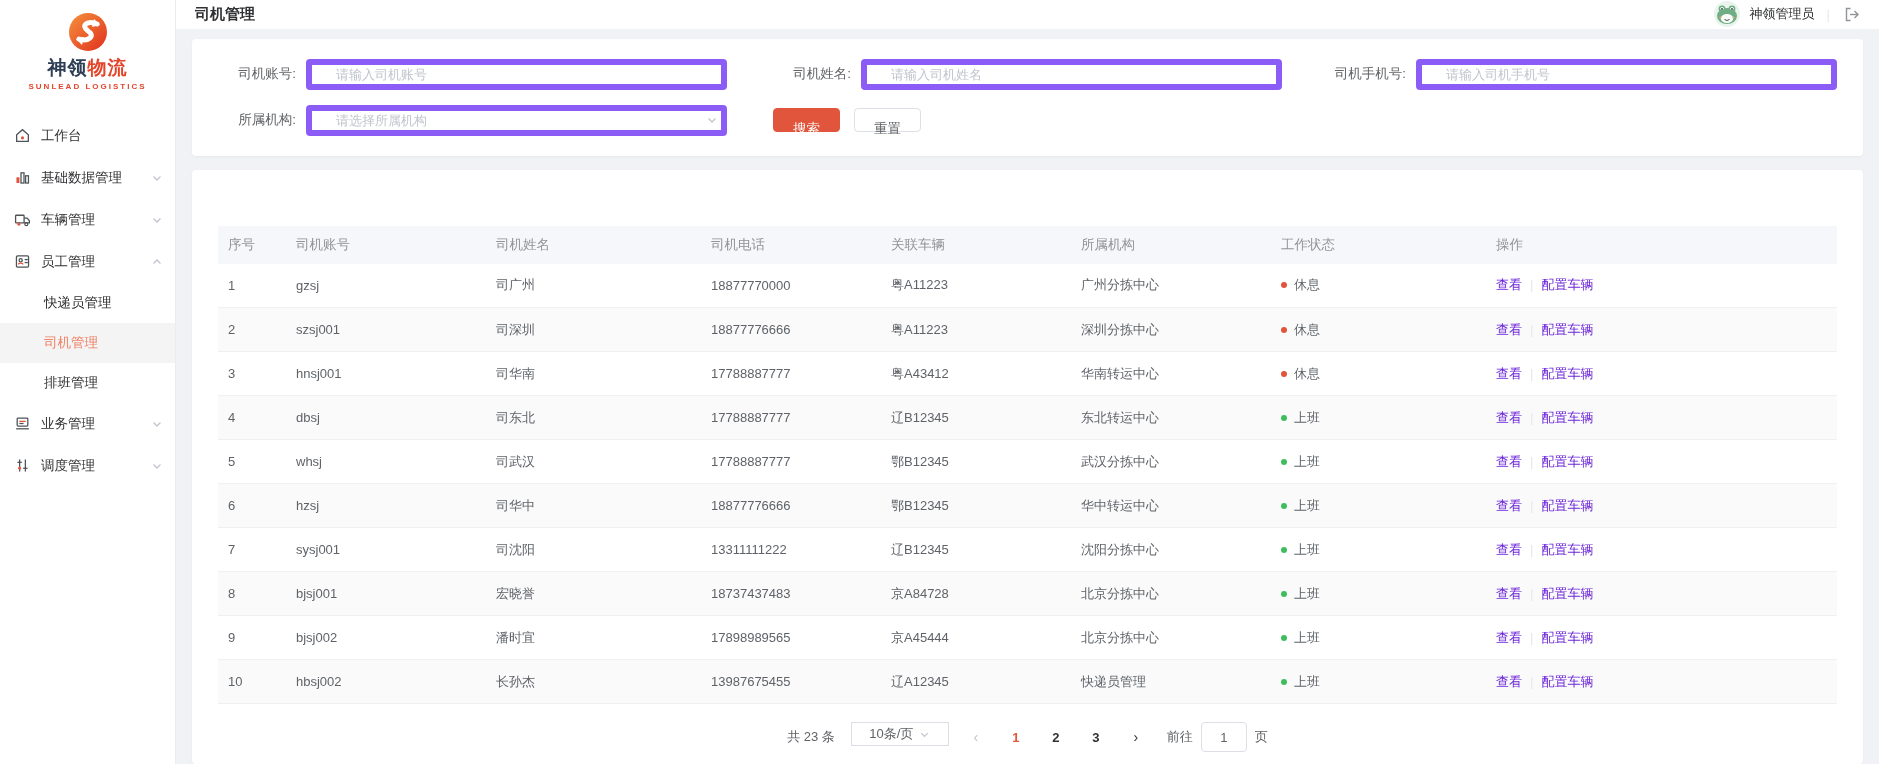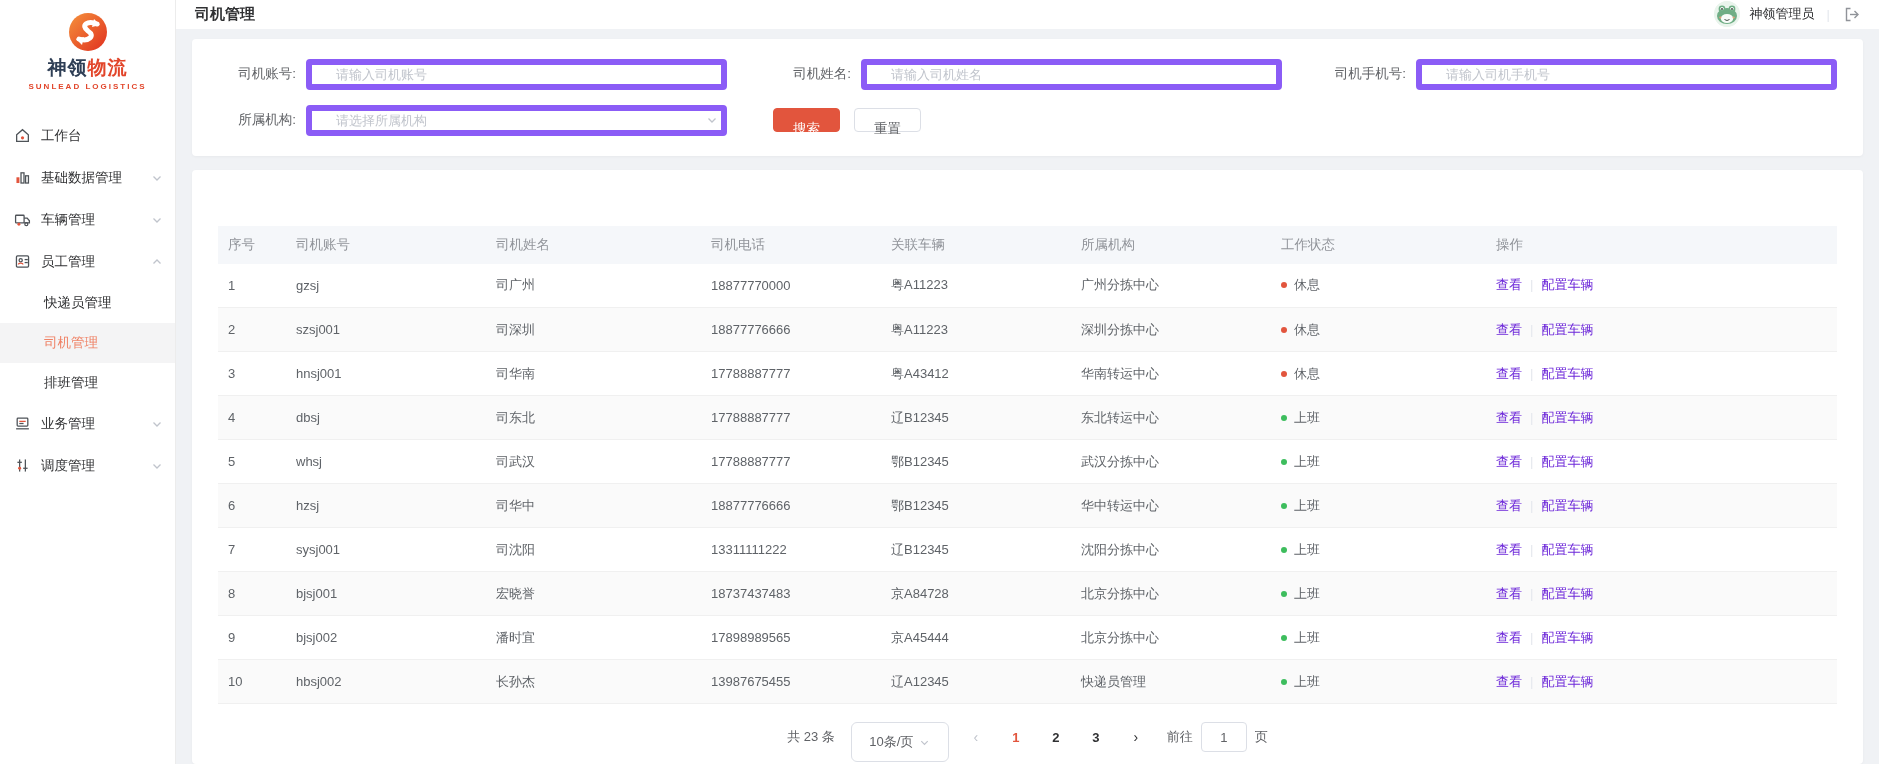--- a/index.html
+++ b/index.html
@@ -64,21 +64,21 @@
   .dot { display:inline-block; width:6px; height:6px; border-radius:50%; margin-right:7px; vertical-align:1px; }
   .dot.rest { background:#e2553d; }
   .dot.work { background:#3dbd5d; }
   .lnk { color:#6d28d9; cursor:pointer; text-decoration:none; }
   .op-sep { color:#e4e7ed; margin:0 8px; }
 
   
   .pagination { margin-top:18px; display:flex; align-items:center; justify-content:center; gap:14px; color:#606266; font-size:13px; }
   .pg-total { margin-right:2px; }
   .pg-size { position:relative; width:98px; height:30px; }
-  .pg-size .box { width:100%; height:40px; border:1px solid #dcdfe6; border-radius:6px; display:flex; align-items:center;
+  .pg-size .box { width:100%; height:24px; border:1px solid #dcdfe6; border-radius:0; display:flex; align-items:center;
      justify-content:center; gap:6px; color:#606266; cursor:pointer; background:#fff; }
   .pg-arrow { width:26px; text-align:center; cursor:pointer; font-size:14px; }
   .pg-arrow.prev { color:#c0c4cc; }
   .pg-arrow.next { color:#303133; }
   .pg-num { width:26px; text-align:center; cursor:pointer; font-weight:bold; color:#303133; }
   .pg-num.active { color:#e2553d; }
   .pg-goto { display:flex; align-items:center; gap:8px; margin-left:4px; }
   .pg-goto input { width:46px; height:30px; border:1px solid #dcdfe6; border-radius:4px; text-align:center;
      font-size:13px; color:#606266; outline:none; font-family:inherit; }
 </style>

